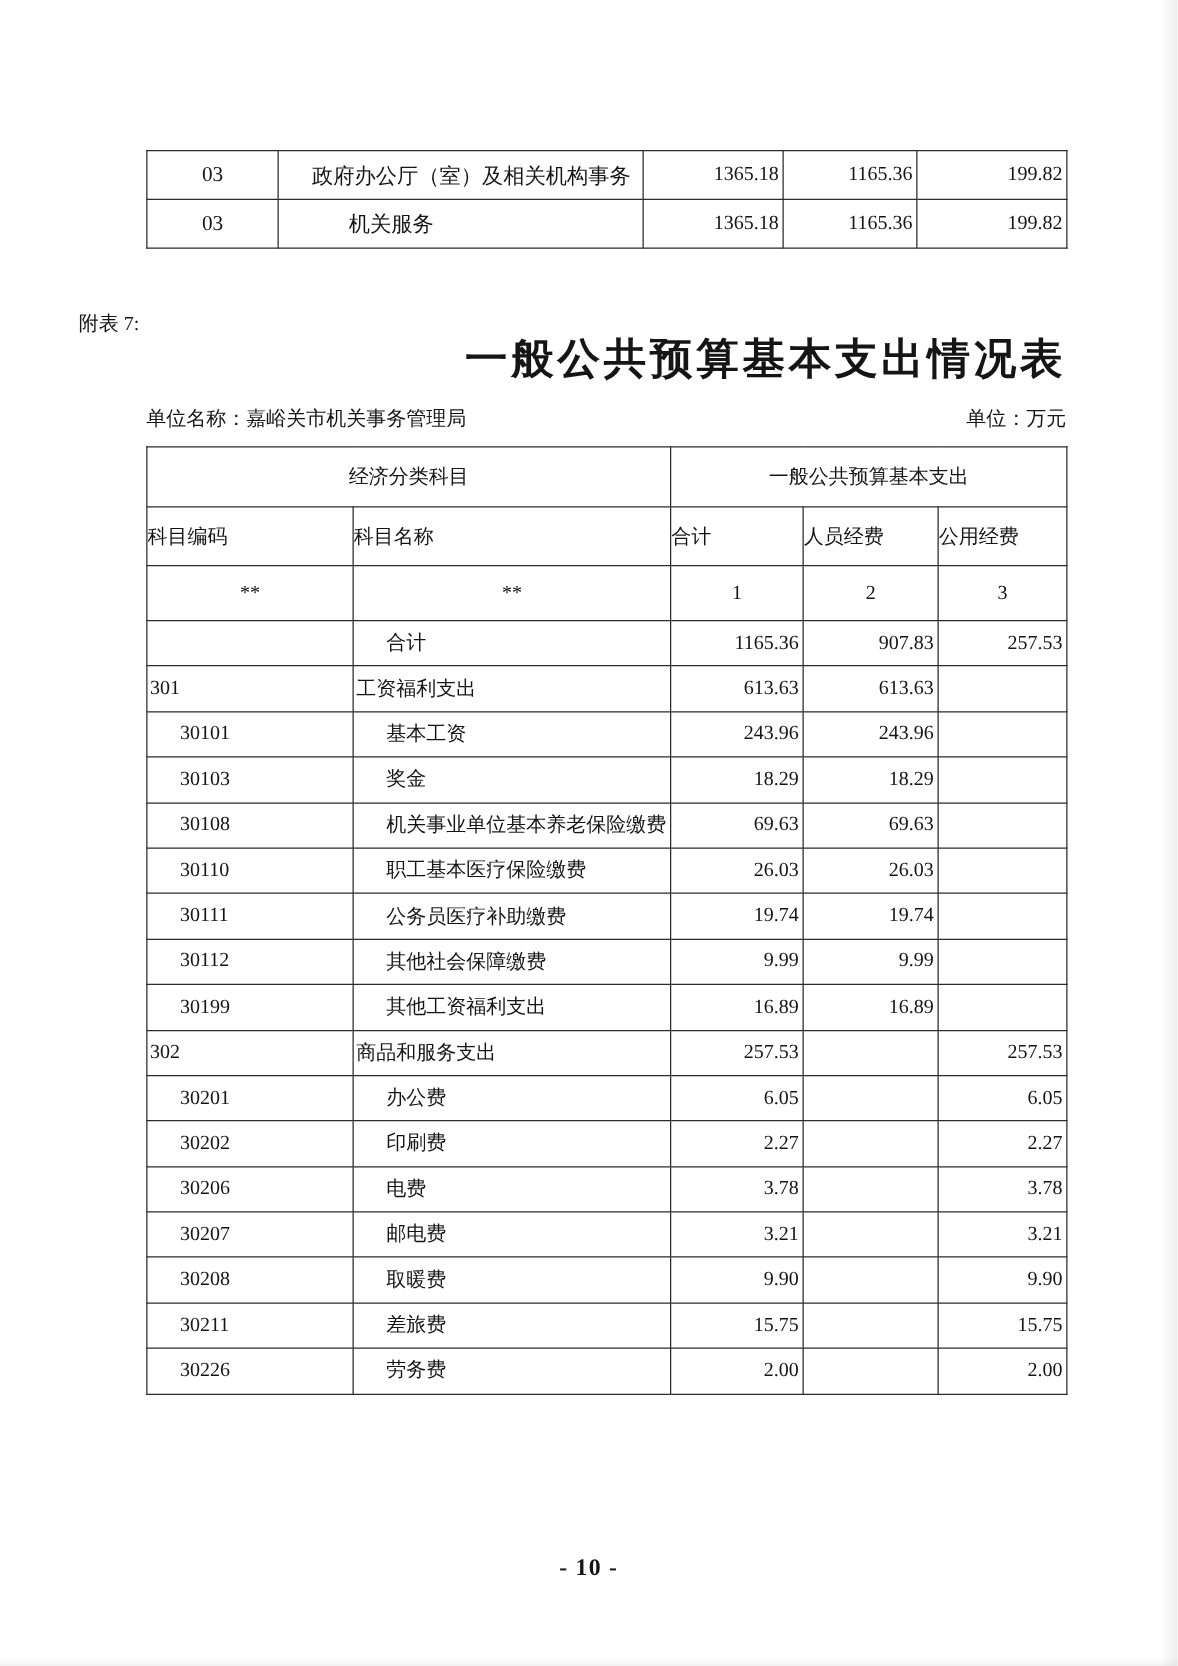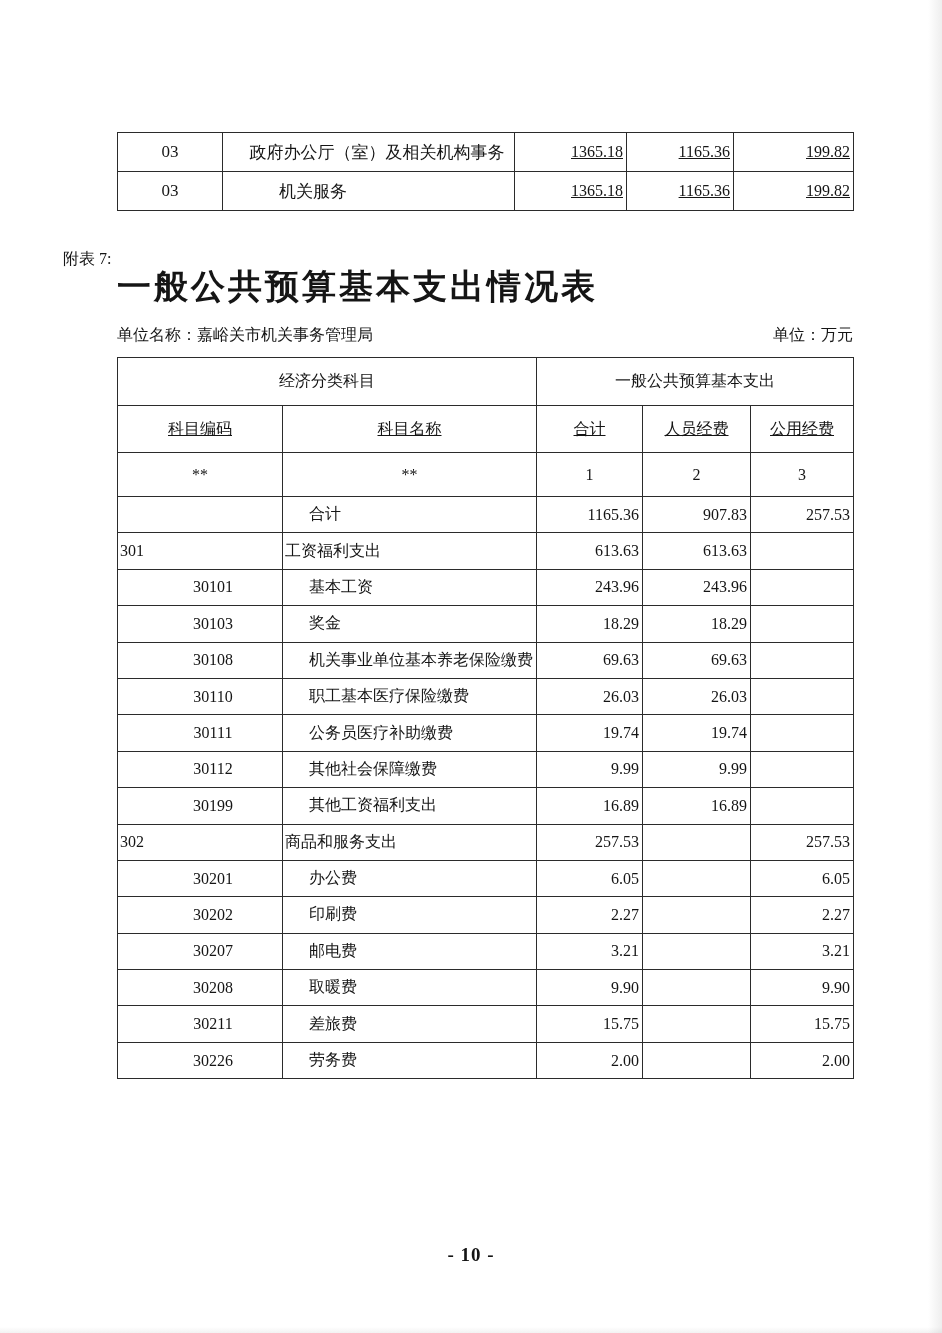--- a/index.html
+++ b/index.html
@@ -34,50 +34,50 @@
   table.tbl th, table.tbl td {
     border:1.6px solid #2b2b2b;
     font-weight:normal;
     overflow:hidden;
     white-space:nowrap;
     font-size:16px;
     vertical-align:middle;
   }
 
   
-  .top-table { position:absolute; left:117px; top:132px; width:736px; }
+  .top-table { position:absolute; left:117px; top:120px; width:736px; }
   .top-table td { height:39px; }
   .top-table td.code { text-align:center; font-size:17px; }
   .top-table td.name { font-size:17px;padding-left:17px; }
   .top-table td.name.center { text-align:center; }
   .top-table td.name.indent { padding-left:56px; }
-  .top-table td.num { text-align:right; padding-right:3px;text-decoration:underline; }
+  .top-table td.num { text-align:right; padding-right:3px; }
 
   
   .attach { position:absolute; left:63px; top:249px; font-size:16px; }
   .doc-title {
     position:absolute; left:117px; top:264px; width:736px;
-    text-align:left;
+    text-align:right;
     font-size:34px; font-weight:bold; letter-spacing:3px;
     font-family:"Liberation Serif","DejaVu Serif",serif;
   }
   .unit-line {
     position:absolute; left:117px; top:325px; width:736px;
     display:flex; justify-content:space-between;
     font-size:16px;
   }
 
   
   .main-table { position:absolute; left:117px; top:357px; width:736px;border-radius:13px; }
   .main-table thead tr.h1 th { height:48px; text-align:center; }
-  .main-table thead tr.h2 th { height:47px; text-align:center;text-decoration:underline; }
+  .main-table thead tr.h2 th { height:47px; text-align:left; }
   .main-table thead tr.h3 td { height:44px; text-align:center; }
   .main-table tbody td { height:36.4px; }
   .main-table td.code.lvl1 { padding-left:2px; }
-  .main-table td.code.sub  { padding-left:26px;text-align:center; }
+  .main-table td.code.sub  { padding-left:26px; }
   .main-table td.name.lvl1 { padding-left:2px; }
   .main-table td.name.sub  { padding-left:26px; }
   .main-table td.num { text-align:right; padding-right:3px; }
 
   .page-num {
     position:absolute; left:0; top:1244px; width:100%;
     text-align:center; font-size:19px; letter-spacing:1px;font-weight:bold;
   }
 </style>
 </head>
@@ -227,20 +227,27 @@
           <td class="num">6.05</td>
         </tr>
         <tr>
           <td class="code sub">30202</td>
           <td class="name sub">印刷费</td>
           <td class="num">2.27</td>
           <td class="num"></td>
           <td class="num">2.27</td>
         </tr>
         <tr>
+          <td class="code sub">30206</td>
+          <td class="name sub">电费</td>
+          <td class="num">3.78</td>
+          <td class="num"></td>
+          <td class="num">3.78</td>
+        </tr>
+        <tr>
           <td class="code sub">30207</td>
           <td class="name sub">邮电费</td>
           <td class="num">3.21</td>
           <td class="num"></td>
           <td class="num">3.21</td>
         </tr>
         <tr>
           <td class="code sub">30208</td>
           <td class="name sub">取暖费</td>
           <td class="num">9.90</td>

